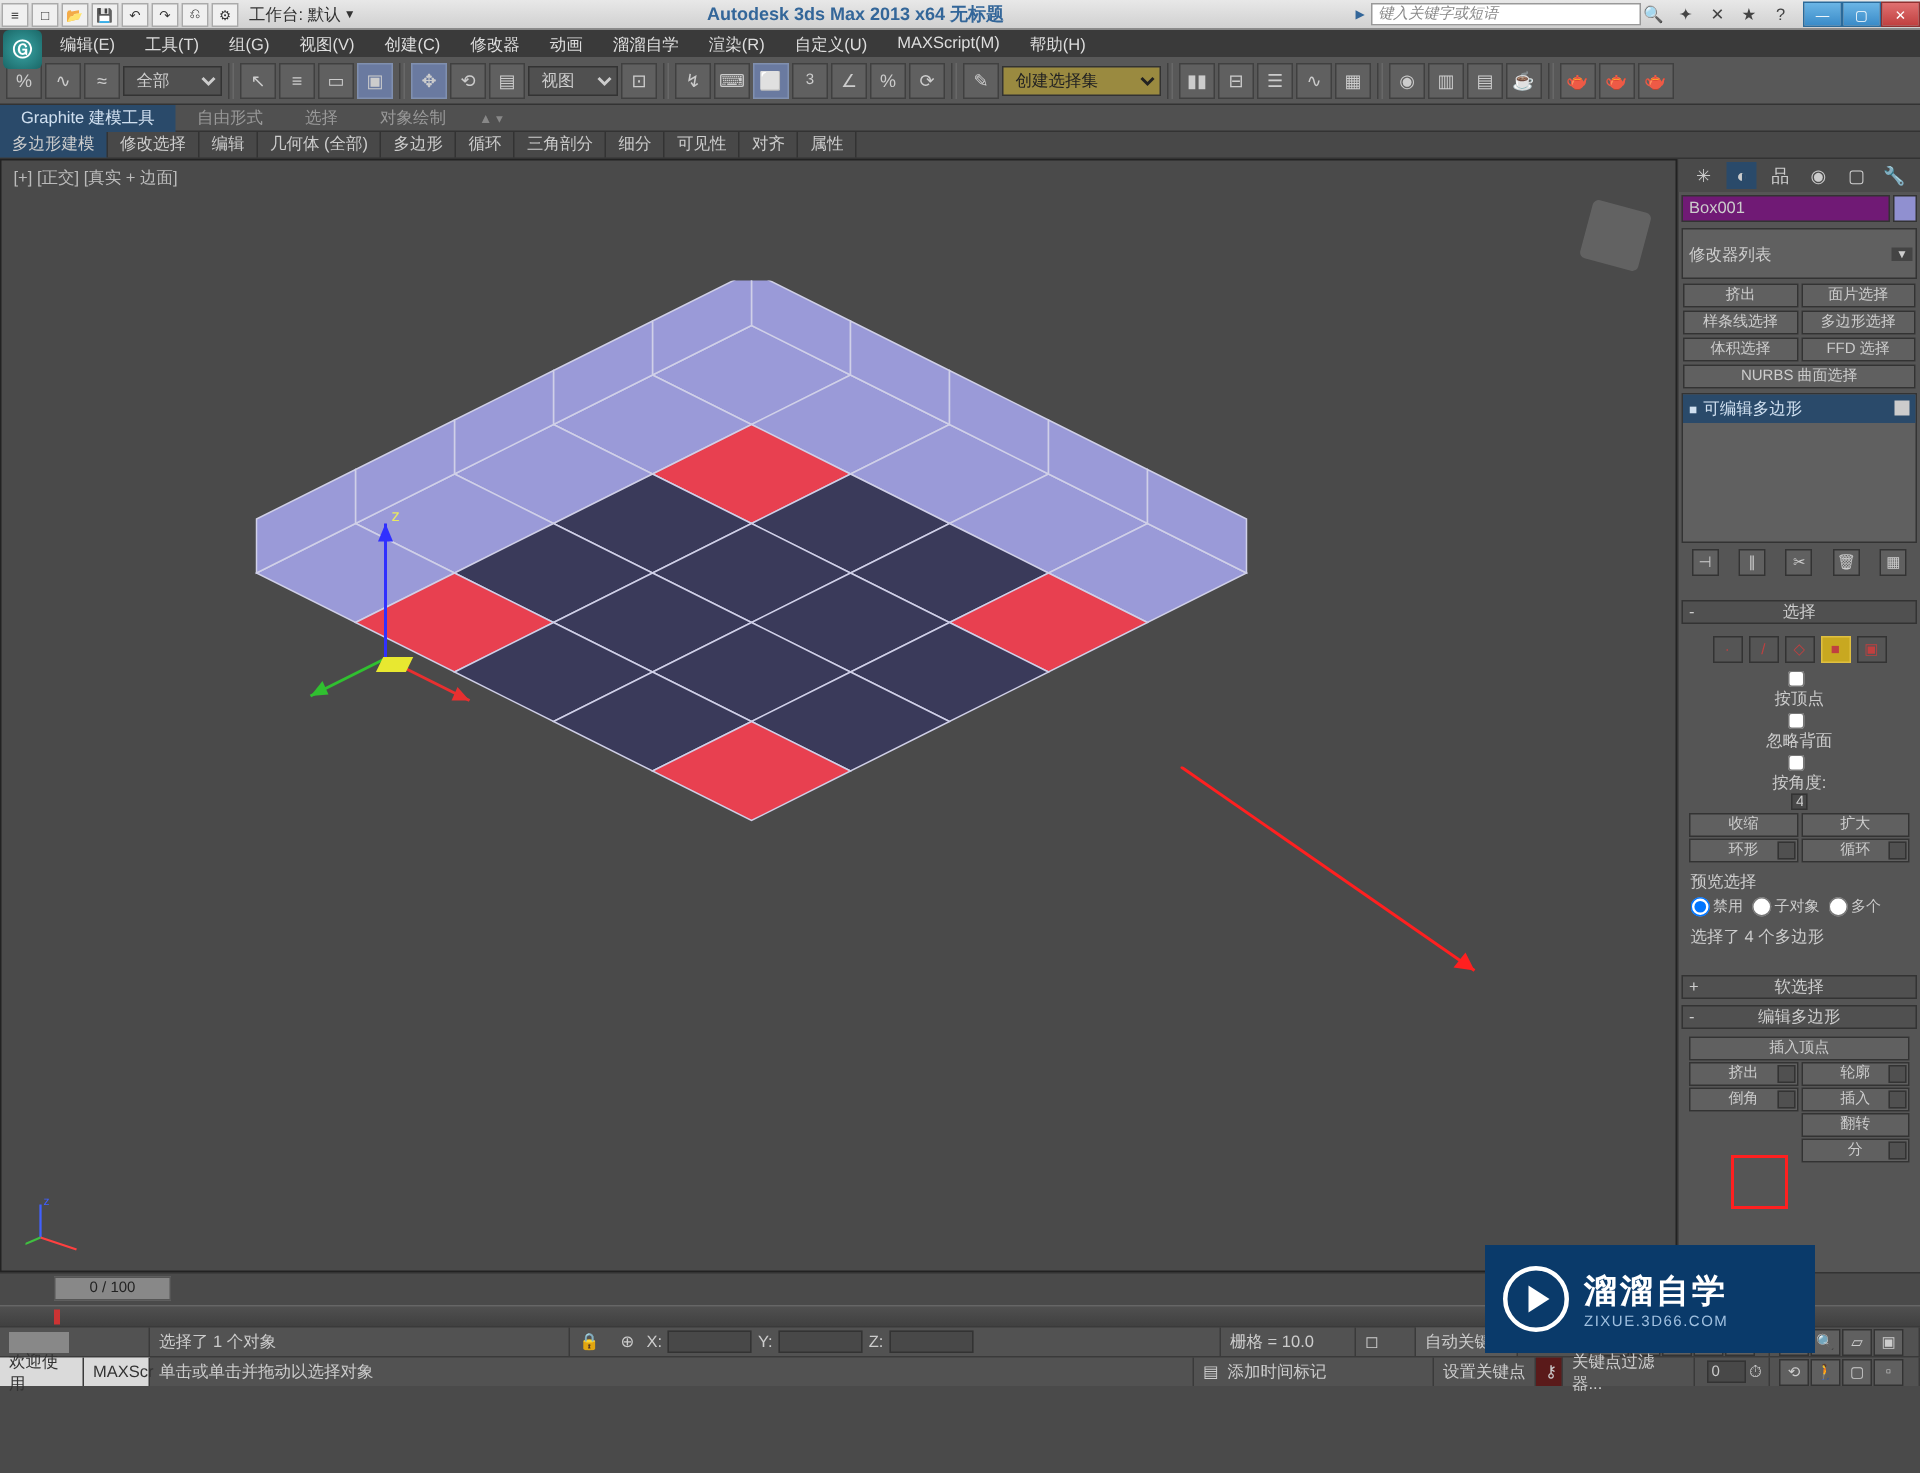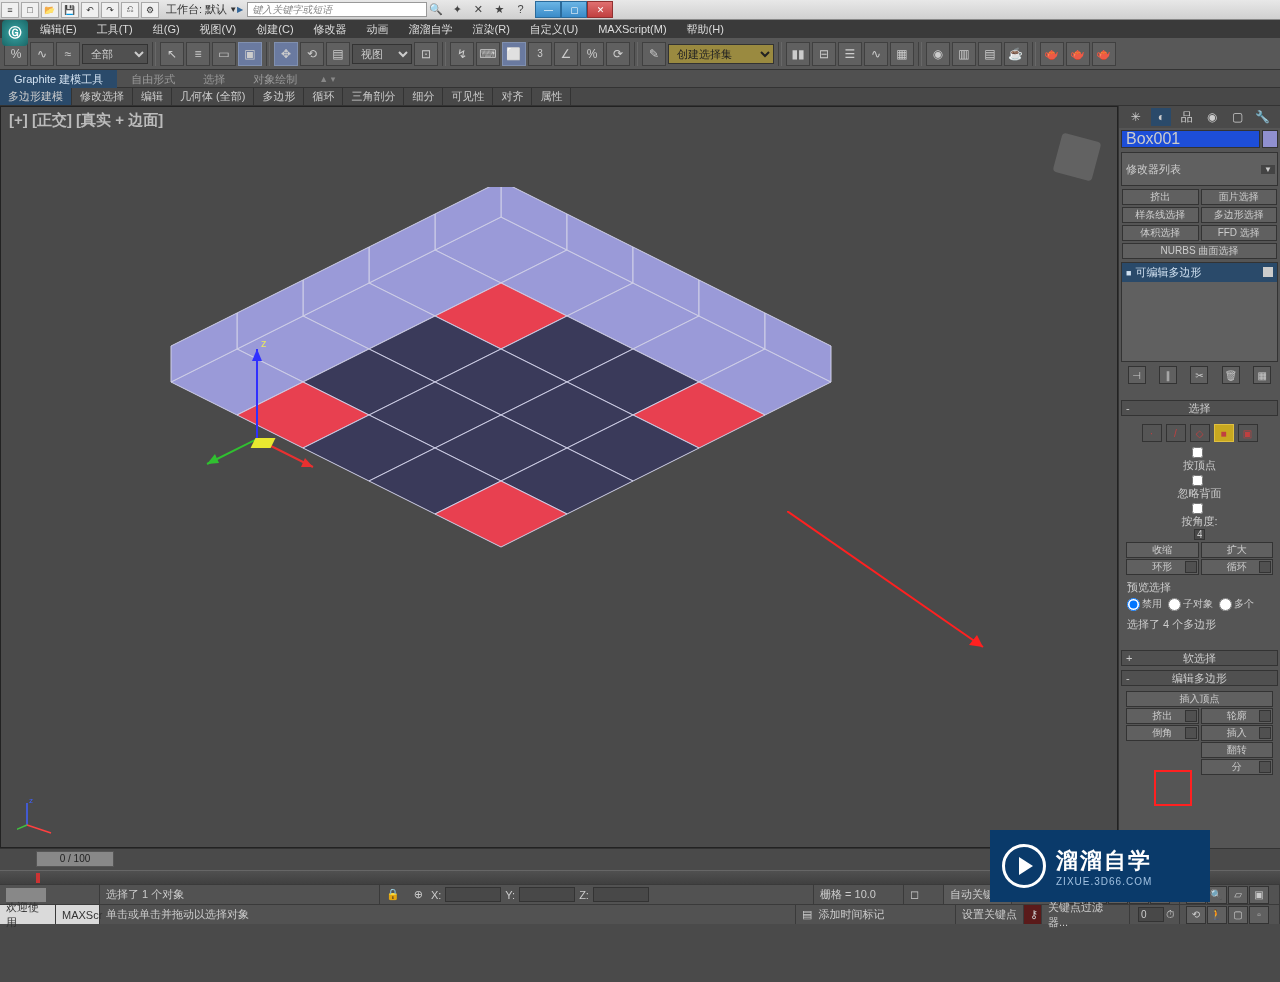--- a/index.html
+++ b/index.html
@@ -34,33 +34,33 @@
 .ribbon-tab.active { background: #2a4a6a; color: #d0e0f0; }
 
 
 .sub-ribbon { height: 18px; background: #484848; display: flex; align-items: center; border-bottom: 1px solid #333; }
 .sub-tab { padding: 0 8px; height:17px; line-height:17px; border-right: 1px solid #333; color: #ccc; font-size: 11px; }
 .sub-tab.active { background: #2a4a6a; }
 
 
 .workspace-row { display: flex; height: 742px; }
 .viewport { flex: 1; background: #4a4a4a; position: relative; border: 1px solid #222; }
-.vp-label { position: absolute; left: 8px; top: 4px; color: #bbb; font-size: 15px; font-weight: bold; }
+.vp-label { position: absolute; left: 8px; top: 4px; color: #bbb; font-size: 11px; }
 .vp-cube { position: absolute; right: 20px; top: 30px; width: 40px; height: 40px; background: #888; opacity: .4; transform: rotate(15deg); border-radius: 4px; }
 
 
 .scene { position: absolute; left: 160px; top: 80px; width: 680px; height: 380px; }
 .scene svg { width: 100%; height: 100%; }
 
 
 .cmd-panel { width: 162px; background: #555; border-left: 1px solid #333; display: flex; flex-direction: column; }
 .cmd-icons { height: 22px; background: #4a4a4a; display: flex; align-items: center; justify-content: space-around; padding: 0 4px; }
 .cmd-icons span { width: 20px; height: 18px; display: flex; align-items: center; justify-content: center; font-size: 12px; color: #ccc; }
 .obj-name-row { display: flex; height: 18px; margin: 2px; }
-.obj-name { flex: 1; background: #1d4ed8; border: 1px solid #333; color: #ccc; padding: 0 4px; font-size: 16px; line-height: 16px; }
+.obj-name { flex: 1; background: #701a75; border: 1px solid #333; color: #ccc; padding: 0 4px; font-size: 11px; line-height: 16px; }
 .obj-color { width: 16px; background: #9090d0; border: 1px solid #333; margin-left: 2px; }
 .mod-dd { height: 34px; margin: 2px; background: #606060; border: 1px solid #333; display: flex; align-items: center; padding: 0 4px; color: #ccc; font-size: 11px; position: relative; }
 .mod-dd::after { content: "▼"; position: absolute; right: 2px; font-size: 8px; background: #444; width: 14px; text-align: center; }
 .btn-grid { display: flex; flex-wrap: wrap; margin: 0 2px; }
 .btn-grid .pbtn { width: calc(50% - 2px); margin: 1px; height: 16px; background: #606060; border: 1px solid #333; text-align: center; font-size: 10px; line-height: 14px; color: #ccc; }
 .mod-stack { height: 100px; margin: 2px; background: #606060; border: 1px solid #333; position: relative; }
 .mod-stack-item { background: #2a4a6a; padding: 2px 4px; color: #d0e0f0; font-size: 11px; display: flex; align-items: center; }
 .mod-stack-item::before { content: "■"; margin-right: 4px; font-size: 9px; }
 .mod-stack-chk { position: absolute; right: 4px; top: 4px; width: 10px; height: 10px; background: #ccc; }
 .stack-btns { height: 20px; margin: 2px; display: flex; justify-content: space-around; }
@@ -116,20 +116,21 @@
   <span class="qa-btn">≡</span>
   <span class="qa-btn">□</span>
   <span class="qa-btn">📂</span>
   <span class="qa-btn">💾</span>
   <span class="qa-btn">↶</span>
   <span class="qa-btn">↷</span>
   <span class="qa-btn">⎌</span>
   <span class="qa-btn">⚙</span>
   <span class="workspace">工作台: 默认</span>
   <span style="font-size:8px;margin-left:2px;color:#333">▼</span>
+  <div class="app-title">Autodesk 3ds Max  2013 x64    无标题</div>
   <span style="color:#336699;font-size:8px;margin-right:4px">▶</span>
   <div class="search-box">键入关键字或短语</div>
   <div class="help-icons">
     <span>🔍</span>
     <span>✦</span>
     <span>✕</span>
     <span>★</span>
     <span>?</span>
   </div>
   <div class="sys-btns">

